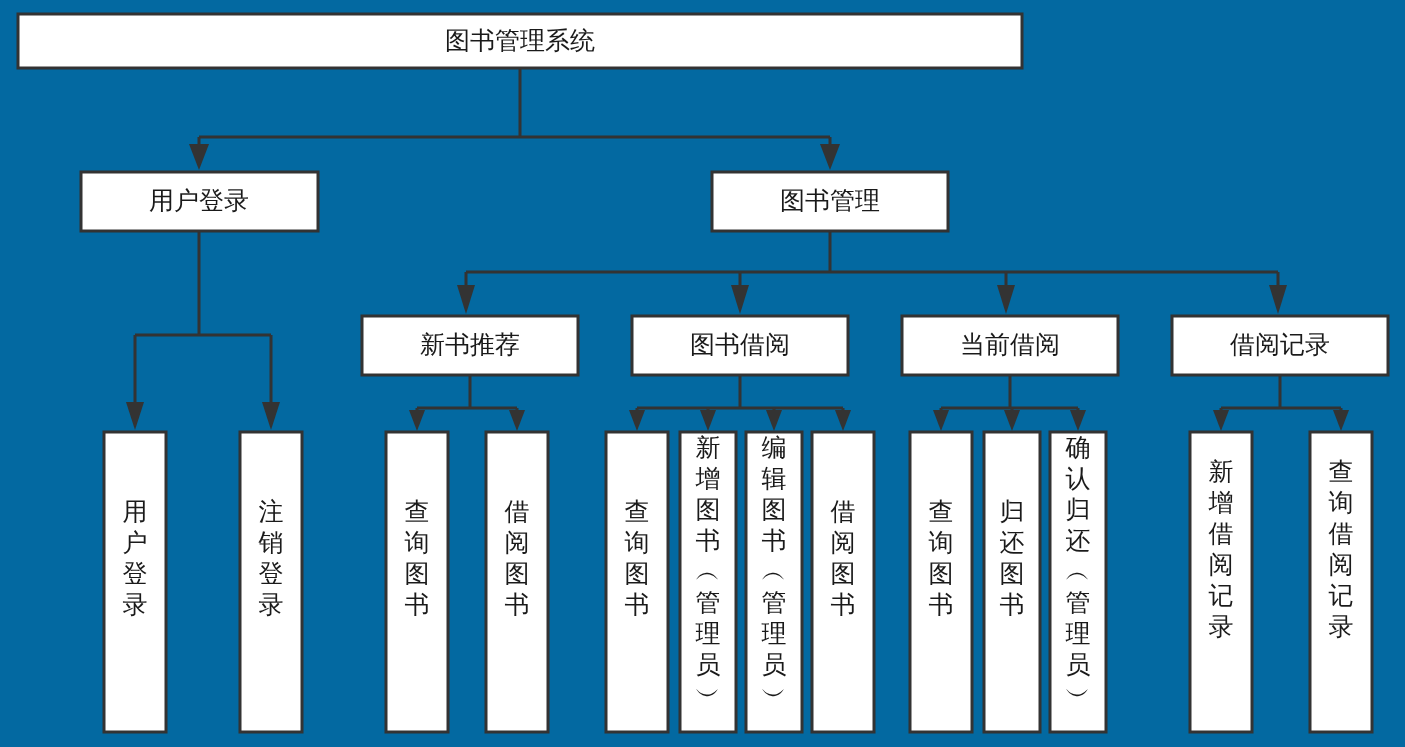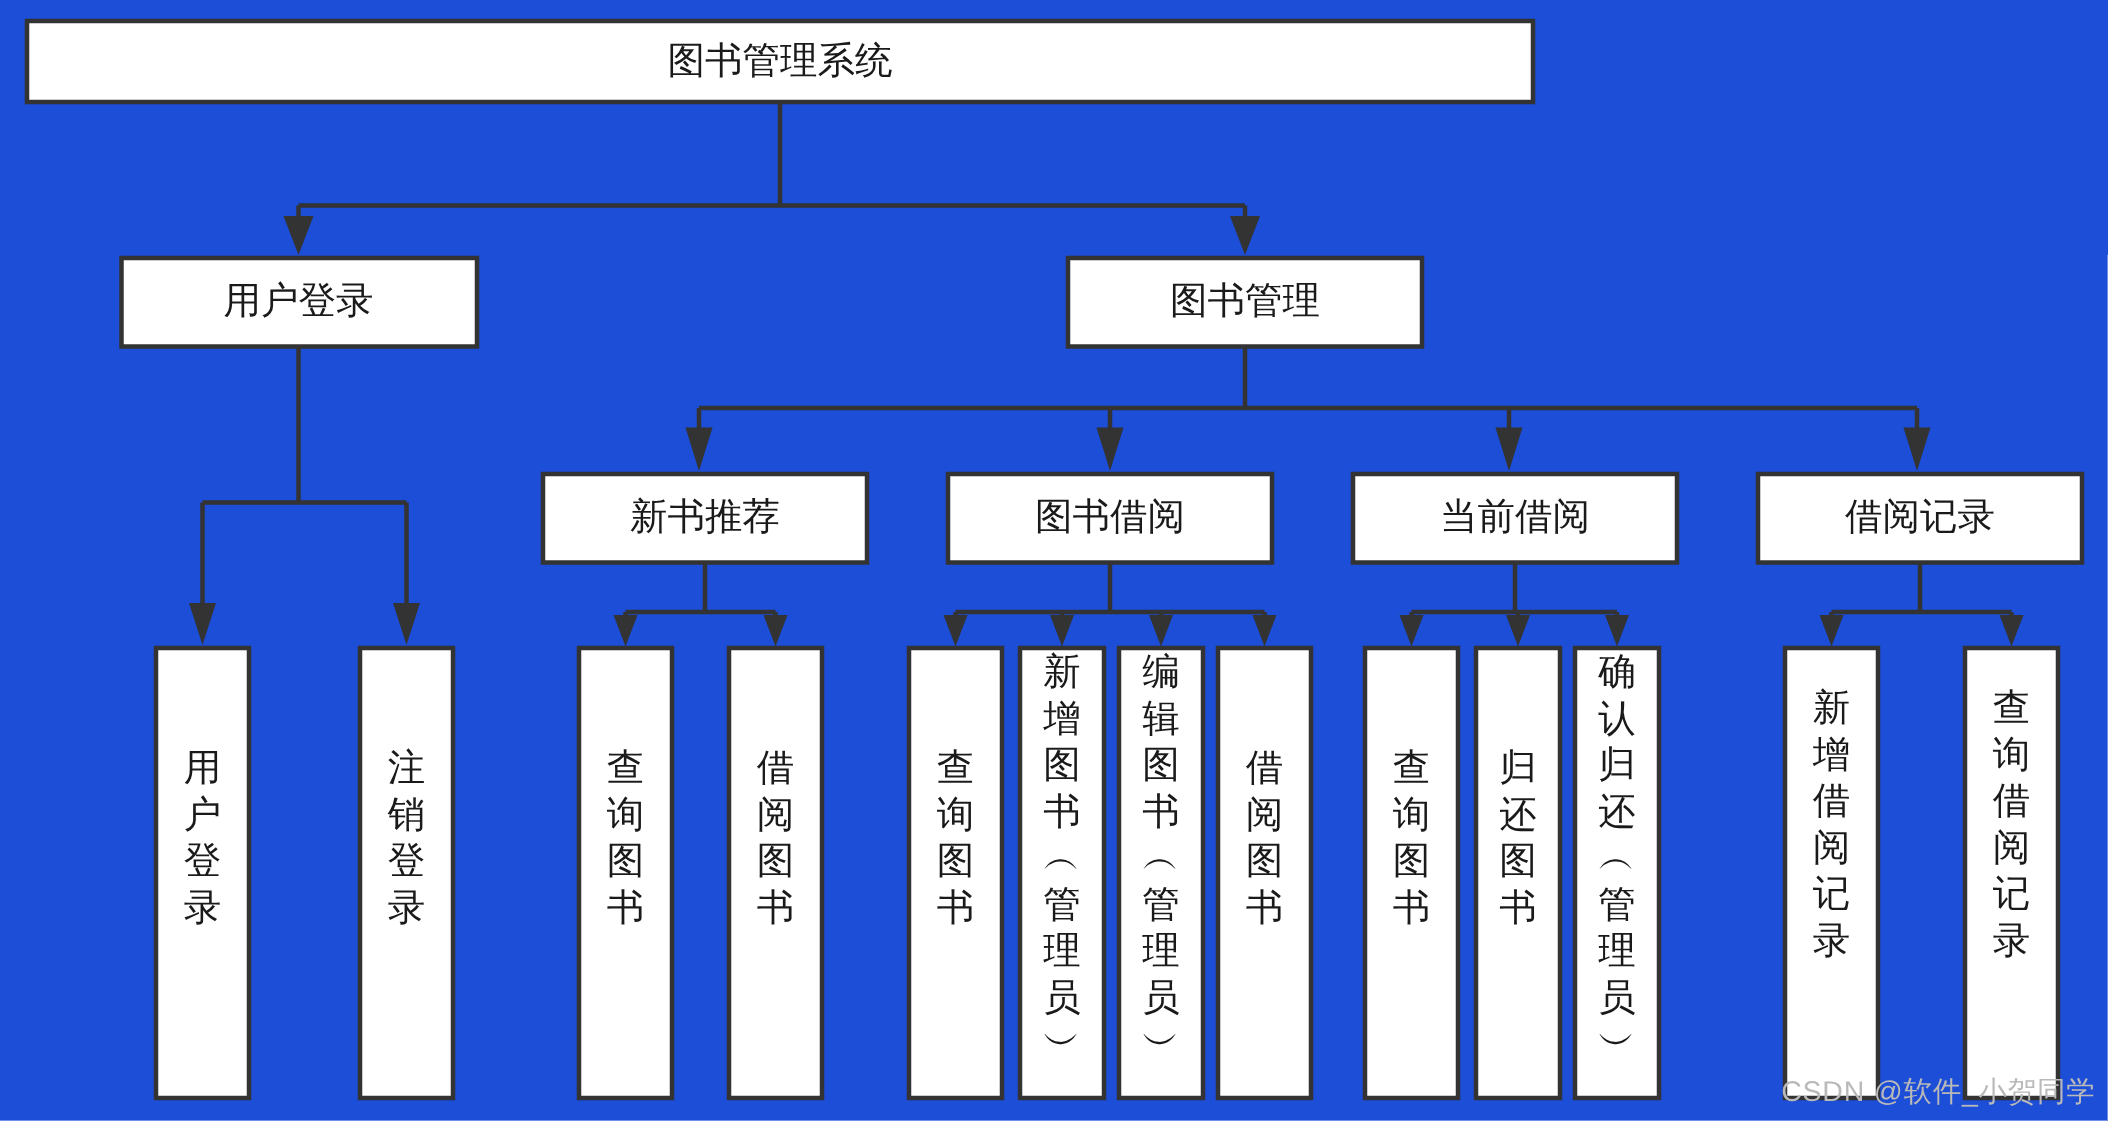--- a/index.html
+++ b/index.html
@@ -11,21 +11,21 @@
   body {
     width: 1405px;
     height: 747px;
     font-family: "Liberation Sans", "DejaVu Sans", sans-serif;
     overflow: hidden;
   }
   #diagram-root {
     position: relative;
     width: 1405px;
     height: 747px;
-    background: #1d4ed8;
+    background: #0369a1;
   }
   svg.diagram-canvas {
     position: absolute;
     left: 0;
     top: 0;
     width: 1405px;
     height: 747px;
     display: block;
   }
   .node-box {
@@ -247,15 +247,14 @@
       <text class="node-label-v" x="1221" y="480"><tspan x="1221" dy="0">新</tspan><tspan x="1221" dy="31">增</tspan><tspan x="1221" dy="31">借</tspan><tspan x="1221" dy="31">阅</tspan><tspan x="1221" dy="31">记</tspan><tspan x="1221" dy="31">录</tspan></text>
     </g>
 
     <g>
       <rect class="node-box" x="1310" y="432" width="62" height="300"></rect>
       <text class="node-label-v" x="1341" y="480"><tspan x="1341" dy="0">查</tspan><tspan x="1341" dy="31">询</tspan><tspan x="1341" dy="31">借</tspan><tspan x="1341" dy="31">阅</tspan><tspan x="1341" dy="31">记</tspan><tspan x="1341" dy="31">录</tspan></text>
     </g>
 
   </svg>
 
-  <div class="watermark-text">CSDN @软件_小贺同学</div>
 
 </div>
 
 </body></html>

